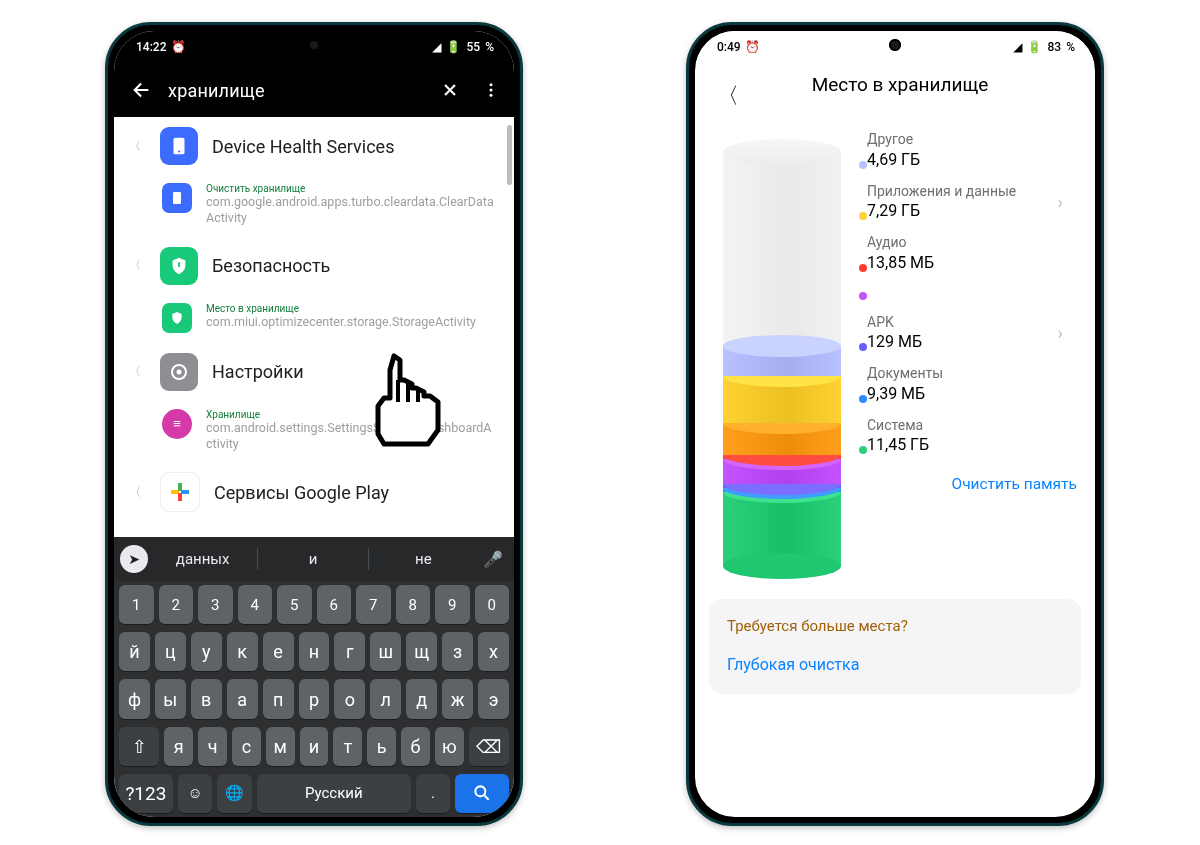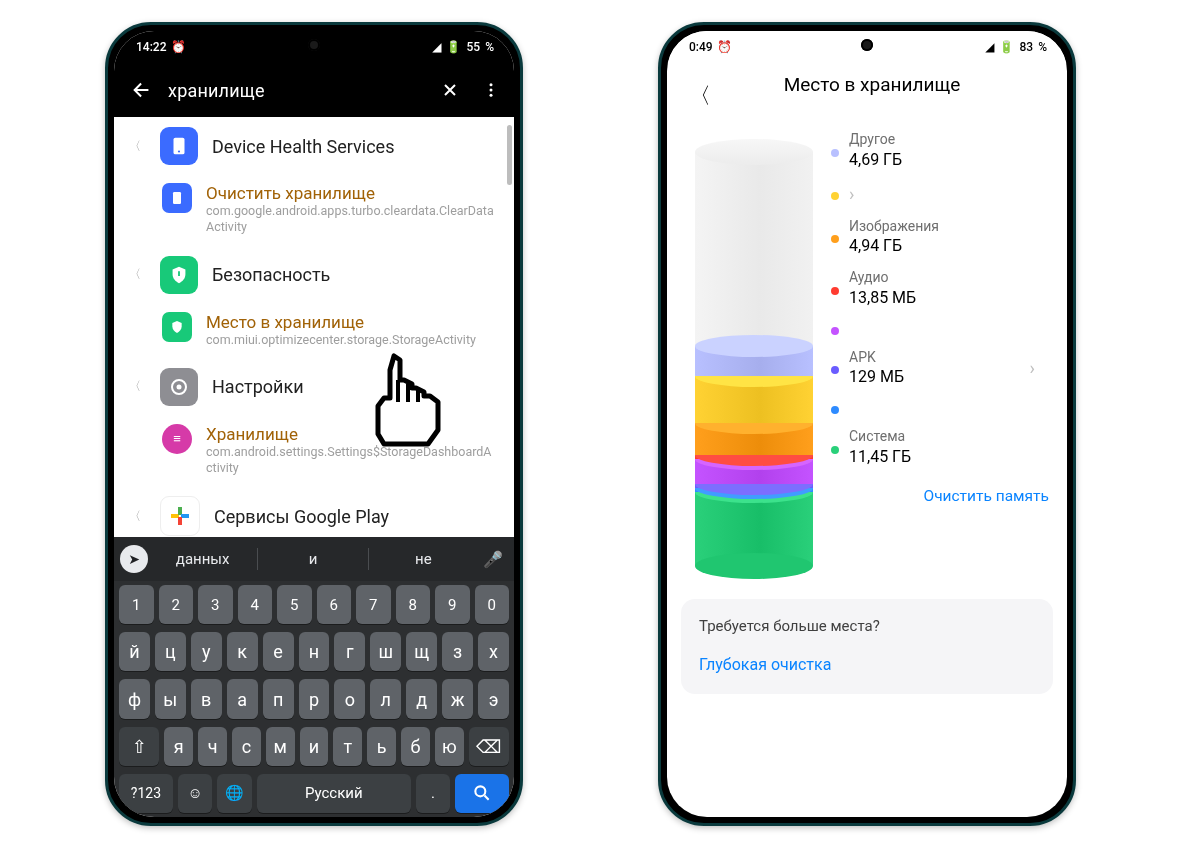--- a/index.html
+++ b/index.html
@@ -1,19 +1,19 @@
 <!DOCTYPE html>
 <html><head>
 <meta charset="utf-8">
 <style>
   html,body{margin:0;padding:0;background:#fff;font-family:-apple-system,BlinkMacSystemFont,"Segoe UI",Roboto,Arial,sans-serif}
   .stage{width:1156px;height:845px;position:relative;background:#fff}
   .phone{position:absolute;width:412px;height:798px;border-radius:46px;border:3px solid #0a3a3d;background:#000;box-shadow:0 2px 6px rgba(0,0,0,.25);overflow:hidden}
   .phone.left{left:105px;top:22px}
-  .phone.right{left:658px;top:22px}
+  .phone.right{left:686px;top:22px}
   .screen{position:absolute;left:6px;right:6px;top:6px;bottom:6px;border-radius:40px;overflow:hidden;background:#fff}
   .camera{position:absolute;top:14px;left:50%;transform:translateX(-50%);width:12px;height:12px;border-radius:50%;background:#1a1a1a;z-index:100;box-shadow:0 0 0 2px #000 inset}
   
   .status{height:32px;display:flex;align-items:center;justify-content:space-between;padding:0 20px 0 22px;font-size:12px;font-weight:500}
   .status .left-icons,.status .right-icons{display:flex;align-items:center;gap:5px}
   .status.dark{background:#000;color:#fff}
   .status.light{background:#fff;color:#000}
   
   .searchbar{height:54px;background:#000;display:flex;align-items:center;padding:0 8px;gap:6px}
   .searchbar .icon-btn{width:40px;height:40px;display:flex;align-items:center;justify-content:center;color:#fff}
@@ -21,21 +21,21 @@
   
   .list{background:#fff;height:calc(100% - 32px - 54px - 280px);overflow:hidden;position:relative}
   .scroll-ind{position:absolute;right:2px;top:8px;width:5px;height:60px;background:#bdbdbd;border-radius:3px}
   .group-row{display:flex;align-items:center;padding:10px 16px 10px 10px;gap:14px}
   .chev{width:22px;display:flex;justify-content:center;color:#9e9e9e;font-size:12px}
   .app-icon{width:38px;height:38px;border-radius:9px;display:flex;align-items:center;justify-content:center;flex-shrink:0}
   .app-icon.small{width:30px;height:30px;border-radius:7px}
   .app-label{font-size:18px;color:#212121}
   .sub-row{display:flex;align-items:flex-start;padding:8px 16px 10px 48px;gap:14px}
   .sub-texts{flex:1;min-width:0}
-  .sub-title{font-size:17px;color:#a16207}
+  .sub-title{font-size:10px;color:#15803d}
   .sub-desc{font-size:12.5px;color:#9e9e9e;line-height:1.3;word-break:break-all}
   
   .kbd{position:absolute;left:0;right:0;bottom:0;height:280px;background:#2d2f31;color:#e8eaed;display:flex;flex-direction:column}
   .sugg{height:44px;background:#26282a;display:flex;align-items:center;padding:0 6px;gap:4px}
   .sugg-arrow{width:28px;height:28px;border-radius:50%;background:#e8eaed;color:#202124;display:flex;align-items:center;justify-content:center;font-size:14px}
   .sugg-item{flex:1;text-align:center;font-size:15px;color:#e8eaed;padding:6px 2px;border-radius:6px}
   .sugg-sep{width:1px;height:22px;background:#4a4d50}
   .sugg-mic{width:30px;text-align:center}
   .krow{flex:1;display:flex;gap:5px;padding:4px 5px;align-items:stretch}
   .key{flex:1;background:#5f6368;border-radius:6px;display:flex;align-items:center;justify-content:center;font-size:18px;color:#fff;box-shadow:0 1px 0 rgba(0,0,0,.4)}
@@ -51,29 +51,29 @@
   .r-title-wrap{flex:1;text-align:center;margin-left:-30px}
   .r-title{font-size:19px;color:#000;font-weight:400}
   .r-sub{font-size:13px;color:#8a8a8a;margin-top:3px}
   .r-body{display:flex;padding:18px 18px 0 28px;gap:18px}
   .cylinder{width:118px;height:440px;position:relative;margin-top:4px}
   .cyl-top{position:absolute;left:0;right:0;top:0;height:26px;border-radius:50%;background:linear-gradient(#f7f7f7,#ececec)}
   .cyl-body{position:absolute;left:0;right:0;top:13px;bottom:13px;background:linear-gradient(90deg,#f4f4f4,#e9e9e9 55%,#f1f1f1)}
   .seg{position:absolute;left:0;right:0}
   .seg .ell{position:absolute;left:0;right:0;top:-11px;height:22px;border-radius:50%}
   .cat-list{flex:1;display:flex;flex-direction:column;gap:14px;margin-top:-4px}
-  .cat{display:flex;align-items:center;gap:10px;position:relative;padding-right:14px}
+  .cat{display:flex;align-items:flex-end;gap:0;position:relative;padding-right:14px}
   .dot{width:8px;height:8px;border-radius:50%;margin-top:6px;flex-shrink:0}
   .cat-text{flex:1}
   .cat-name{font-size:14px;color:#6f6f6f;line-height:1.25}
   .cat-val{font-size:16px;color:#000;margin-top:1px}
   .cat-chev{color:#c0c0c0;font-size:18px;align-self:center}
   .r-clean{color:#0a84ff;font-size:15.5px;text-align:right;margin-top:6px;line-height:1.3}
   .r-card{margin:20px 14px 0;background:#f5f5f7;border-radius:14px;padding:18px 18px 20px}
-  .r-card-q{color:#404040;font-size:15px}
+  .r-card-q{color:#a16207;font-size:15px}
   .r-card-a{color:#0a84ff;font-size:16px;margin-top:20px}
   
   .hand{position:absolute;z-index:200;width:90px;height:110px}
   
   svg{display:block}
 </style>
 </head>
 <body>
 
 <div class="stage">
@@ -252,21 +252,21 @@
             <div class="key">с</div>
             <div class="key">м</div>
             <div class="key">и</div>
             <div class="key">т</div>
             <div class="key">ь</div>
             <div class="key">б</div>
             <div class="key">ю</div>
             <div class="key dark wide">⌫</div>
           </div>
       <div class="krow bottom">
-        <div class="key dark" style="flex:1.4;font-size:14px">?123</div>
+        <div class="key dark" style="flex:1.4;font-size:19px">?123</div>
         <div class="key dark" style="flex:.9">☺</div>
         <div class="key dark" style="flex:.9">🌐</div>
         <div class="key dark space">Русский</div>
         <div class="key dark" style="flex:.9">.</div>
         <div class="key search" style="flex:1.4">
           <svg width="20" height="20" viewBox="0 0 24 24" fill="none" stroke="#fff" stroke-width="2.5">
                 <circle cx="10" cy="10" r="6"></circle>
                 <path d="M20 20l-5-5"></path>
               </svg>
         </div>
@@ -340,28 +340,25 @@
       <div class="cat-list" id="cat-list">
             <div class="cat">
               <div class="dot" style="background:#b8c0ff"></div>
               <div class="cat-text">
                 <div class="cat-name">Другое</div>
                 <div class="cat-val">4,69 ГБ</div>
               </div>
             </div>
             <div class="cat">
               <div class="dot" style="background:#ffd233"></div>
+              <div class="cat-text">
+                <div class="cat-name">Приложения и данные</div>
+                <div class="cat-val">7,29 ГБ</div>
+              </div>
               <div class="cat-chev">›</div>
-            </div>
-            <div class="cat">
-              <div class="dot" style="background:#ff9f1c"></div>
-              <div class="cat-text">
-                <div class="cat-name">Изображения</div>
-                <div class="cat-val">4,94 ГБ</div>
-              </div>
             </div>
             <div class="cat">
               <div class="dot" style="background:#ff3b30"></div>
               <div class="cat-text">
                 <div class="cat-name">Аудио</div>
                 <div class="cat-val">13,85 МБ</div>
               </div>
             </div>
             <div class="cat">
               <div class="dot" style="background:#c453ff"></div>
@@ -369,20 +366,24 @@
             <div class="cat">
               <div class="dot" style="background:#6a5cff"></div>
               <div class="cat-text">
                 <div class="cat-name">APK</div>
                 <div class="cat-val">129 МБ</div>
               </div>
               <div class="cat-chev">›</div>
             </div>
             <div class="cat">
               <div class="dot" style="background:#2e8bff"></div>
+              <div class="cat-text">
+                <div class="cat-name">Документы</div>
+                <div class="cat-val">9,39 МБ</div>
+              </div>
             </div>
             <div class="cat">
               <div class="dot" style="background:#2ad07a"></div>
               <div class="cat-text">
                 <div class="cat-name">Система</div>
                 <div class="cat-val">11,45 ГБ</div>
               </div>
             </div>
             <div class="r-clean">Очистить память</div>
           </div>

